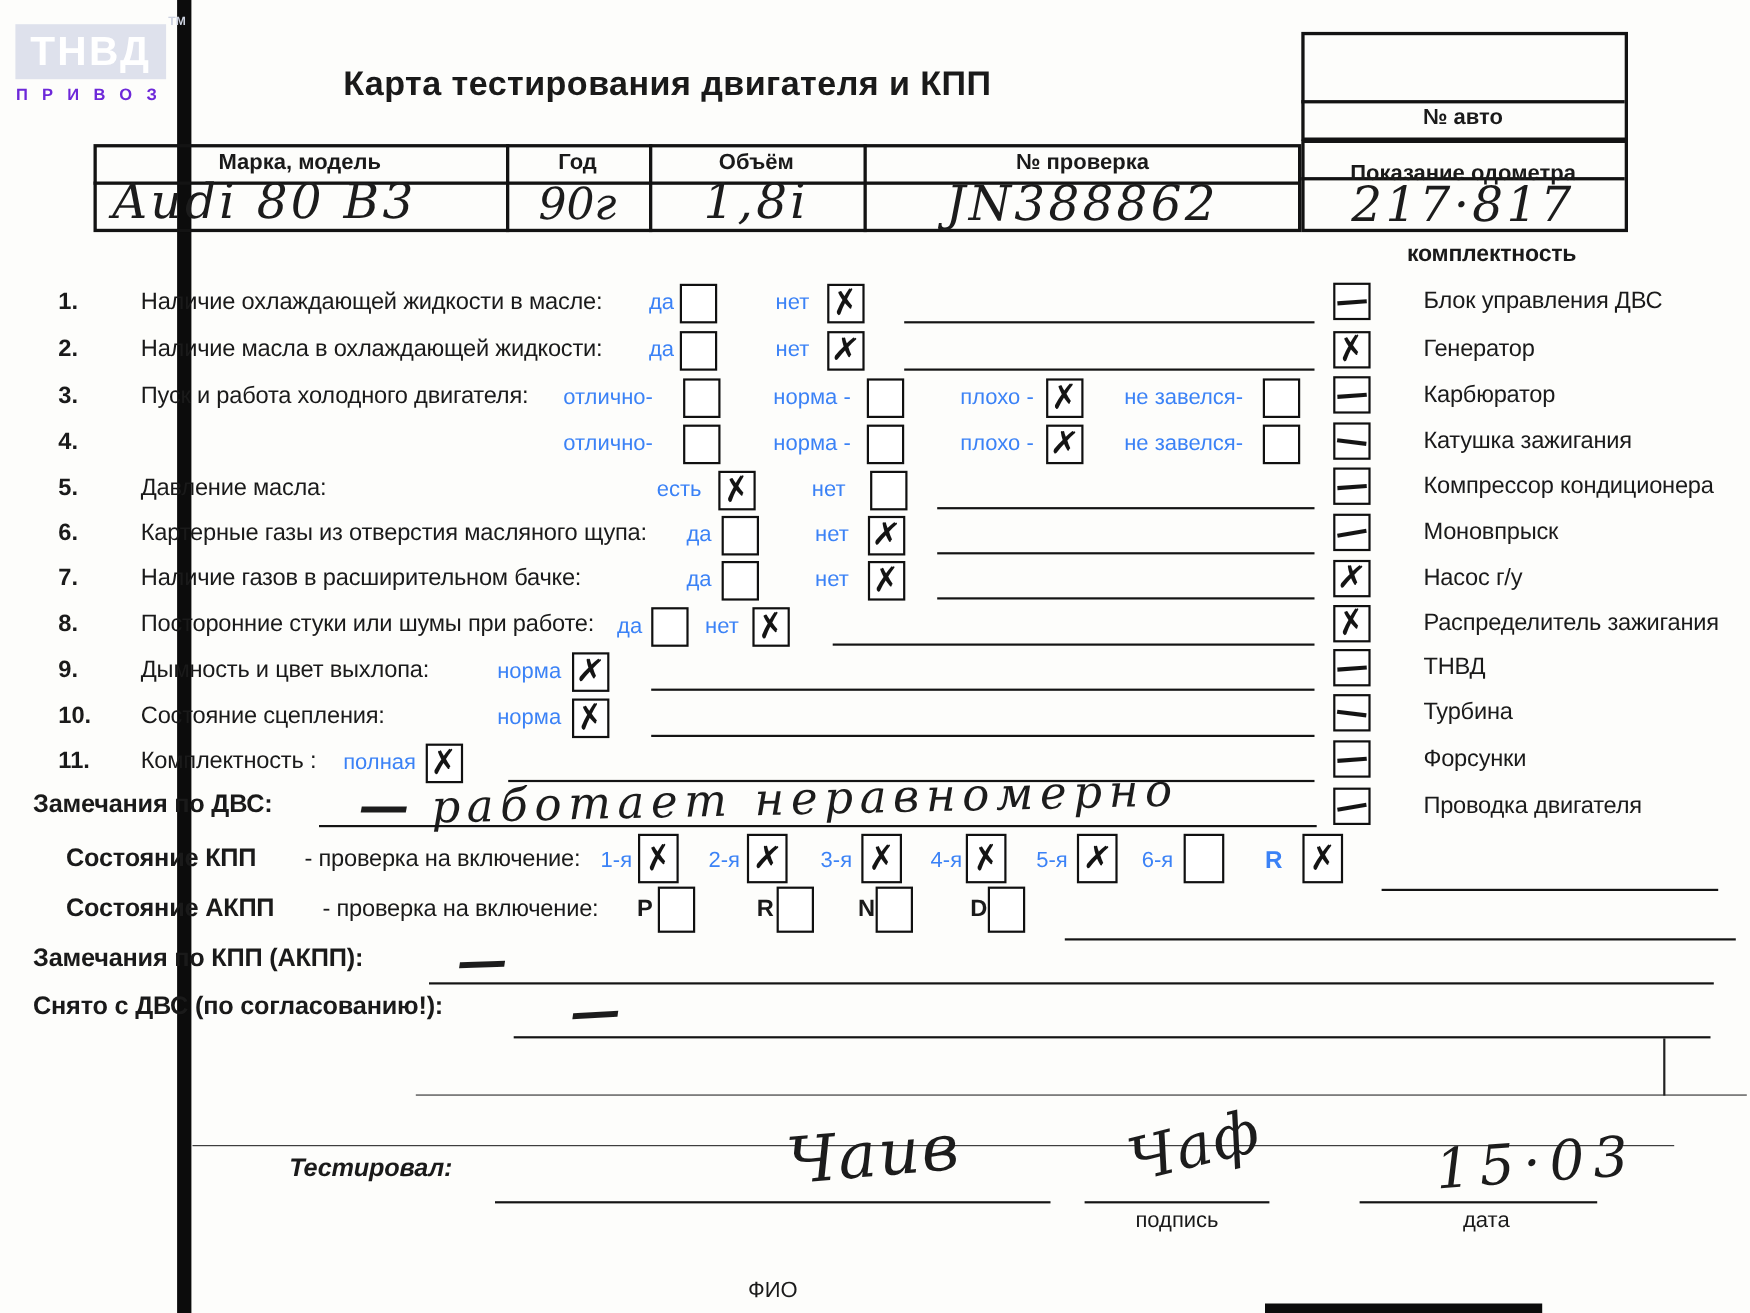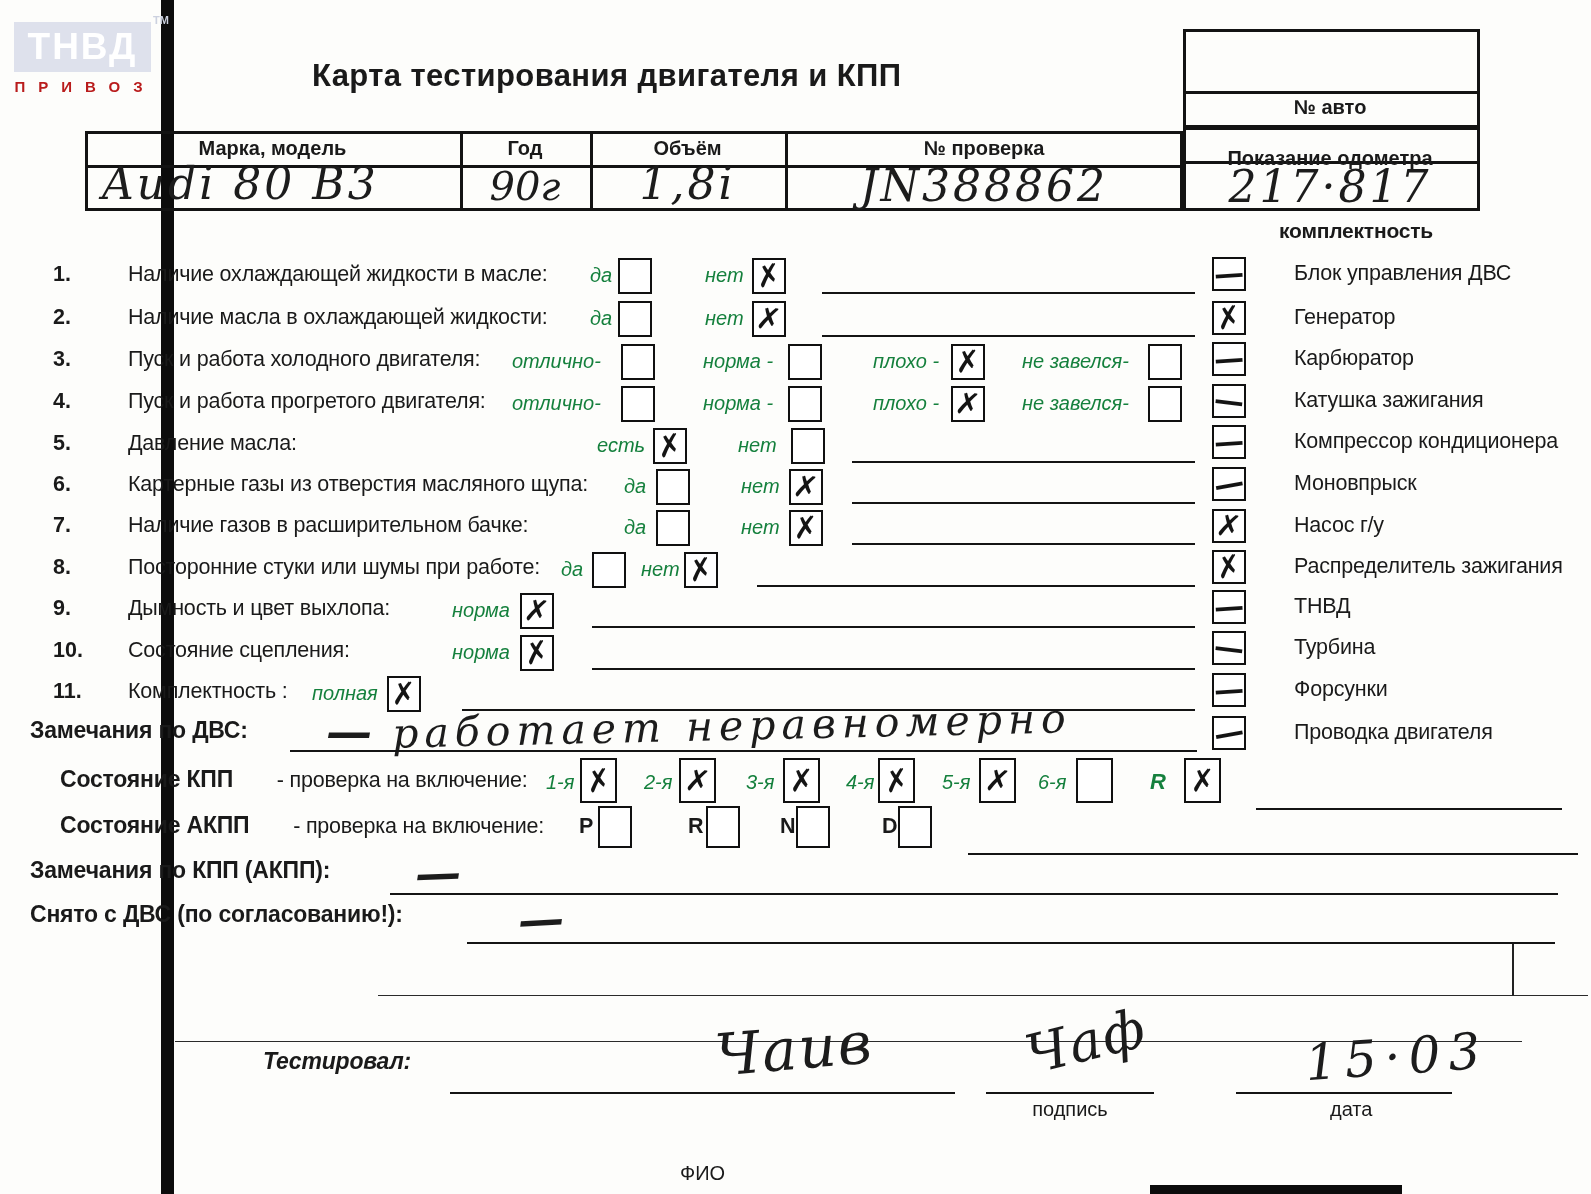--- a/index.html
+++ b/index.html
@@ -1,21 +1,21 @@
 <!DOCTYPE html>
 <html><head>
 <meta charset="utf-8">
 <style>
   html,body{margin:0;padding:0;background:#777;}
   #page{position:relative;width:1591px;height:1194px;background:#fdfdfb;
         font-family:"Liberation Sans",sans-serif;color:#1a1a1a;overflow:hidden;}
   .abs{position:absolute;white-space:nowrap;}
   .lbl{font-size:21.5px;letter-spacing:-0.2px;margin-left:38px;}
   .numb{font-weight:bold;font-size:21.5px;}
-  .opt{font-style:italic;font-size:20px;color:#15803d;}
+  .opt{font-size:20px;color:#3b82f6;}
   .th{font-weight:bold;font-size:20px;text-align:center;}
   .bl{font-weight:bold;font-size:23px;letter-spacing:-0.2px;}
   .cap{font-size:20px;}
   .title{font-weight:bold;font-size:31px;letter-spacing:0.4px;}
   .cb{border:2.5px solid #101010;width:30px;height:32px;background:#fff;
       display:flex;align-items:center;justify-content:center;overflow:visible;}
   .cb.tall{width:33px;height:41px;}
   .cb.sq{width:30px;height:30px;}
   .mark{font-family:"DejaVu Sans",sans-serif;font-size:30px;font-weight:bold;
         line-height:1;transform:rotate(-10deg);color:#141414;}
@@ -25,21 +25,21 @@
   .thin{border-top:1.8px solid #2a2a2a;height:0;}
   .bx{border:3px solid #131313;background:transparent;}
   .vline{border-left:3px solid #131313;width:0;}
   .hline{border-top:3px solid #131313;height:0;}
   .hand{font-family:"DejaVu Serif",serif;font-style:italic;color:#1c1c1c;}
   .hv{font-size:44px;letter-spacing:3px;}
   .sig{font-size:58px;letter-spacing:2px;}
   .scanbar{background:#0c0c0c;}
   .logo-box{background:#dee1ec;color:#fff;font-weight:bold;font-size:37px;
             display:flex;align-items:center;justify-content:center;letter-spacing:2px;}
-  .logo-sub{color:#b91c1c;font-weight:bold;font-size:15px;letter-spacing:13px;text-align:center;}
+  .logo-sub{color:#6d28d9;font-weight:bold;font-size:15px;letter-spacing:13px;text-align:center;}
   .logo-tm{color:#ccd1df;font-size:11px;font-weight:bold;}
   .ctr{text-align:center;}
 </style>
 </head>
 <body>
 
 <div id="page">
 
   <div class="abs scanbar" style="left:161px;top:0;width:13px;height:1194px"></div>
   <div class="abs scanbar" style="left:1150px;top:1185px;width:252px;height:9px"></div>
@@ -163,21 +163,20 @@
   <div class="abs opt" style="left:873px;top:350px">плохо -</div>
   <div class="abs cb" style="left:951px;top:344px">
       <span class="mark mc">✗</span>
     </div>
   <div class="abs opt" style="left:1022px;top:350px">не завелся-</div>
   <div class="abs cb" style="left:1148px;top:344px">
       <span class="mark"></span>
     </div>
 
   <div class="abs numb" style="left:53px;top:389px">4.</div>
-  <div class="abs lbl" style="left:90px;top:389px">Пуск и работа прогретого двигателя:</div>
   <div class="abs opt" style="left:512px;top:392px">отлично-</div>
   <div class="abs cb" style="left:621px;top:386px">
       <span class="mark"></span>
     </div>
   <div class="abs opt" style="left:703px;top:392px">норма -</div>
   <div class="abs cb" style="left:788px;top:386px">
       <span class="mark"></span>
     </div>
   <div class="abs opt" style="left:873px;top:392px">плохо -</div>
   <div class="abs cb" style="left:951px;top:386px">

